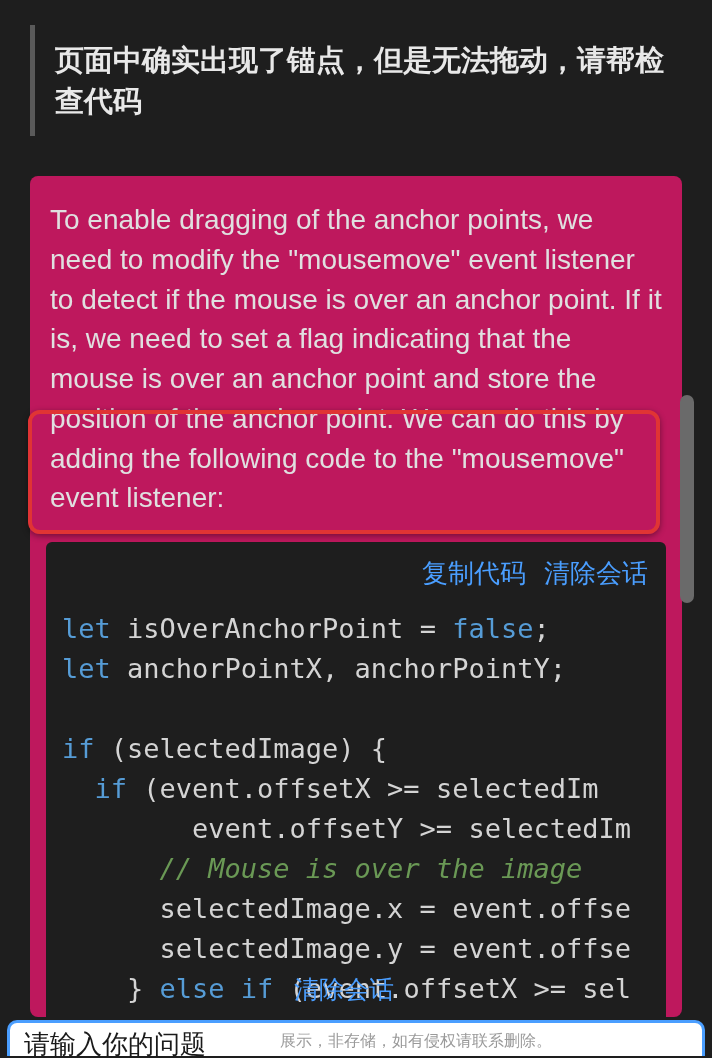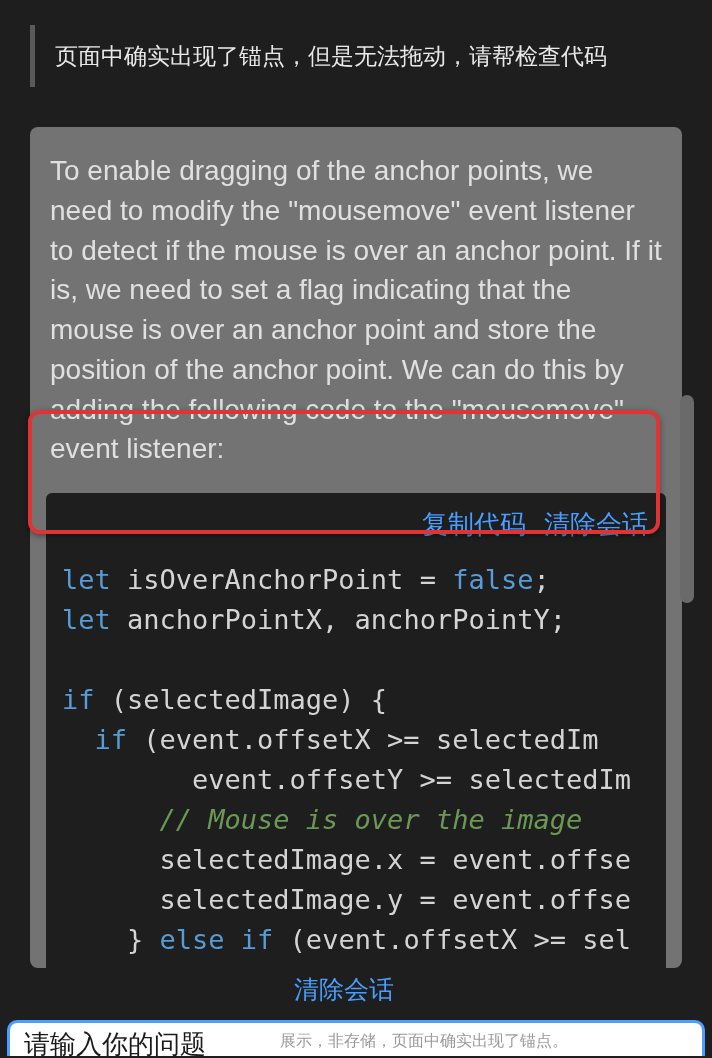--- a/index.html
+++ b/index.html
@@ -18,26 +18,26 @@
     overflow: hidden;
   }
   .user-quote {
     border-left: 5px solid #5a5a5a;
     padding: 15px 0 15px 20px;
     margin-top: 25px;
     margin-bottom: 40px;
   }
   .user-quote-text {
     color: #e8e8e8;
-    font-size: 23px;
+    font-size: 29px;
     line-height: 1.4;
-    font-weight: 400;
+    font-weight: 700;
   }
   .response-block {
-    background: #737373;
+    background: #be185d;
     border-radius: 8px;
     padding: 24px 20px 0 20px;
     position: relative;
   }
   .response-text {
     color: #e0e0e0;
     font-size: 28px;
     line-height: 1.42;
     font-weight: 400;
   }
@@ -165,14 +165,14 @@
 </div>
 
 <div class="highlight-box"></div>
 
 <span class="clear-link">清除会话</span>
 
 <div class="scrollbar-thumb"></div>
 
 <div class="input-bar">
   <span class="input-placeholder">请输入你的问题</span>
-  <span class="input-hint">展示，非存储，页面中确实出现了锚点。</span>
+  <span class="input-hint">展示，非存储，如有侵权请联系删除。</span>
 </div>
 
 </body></html>

